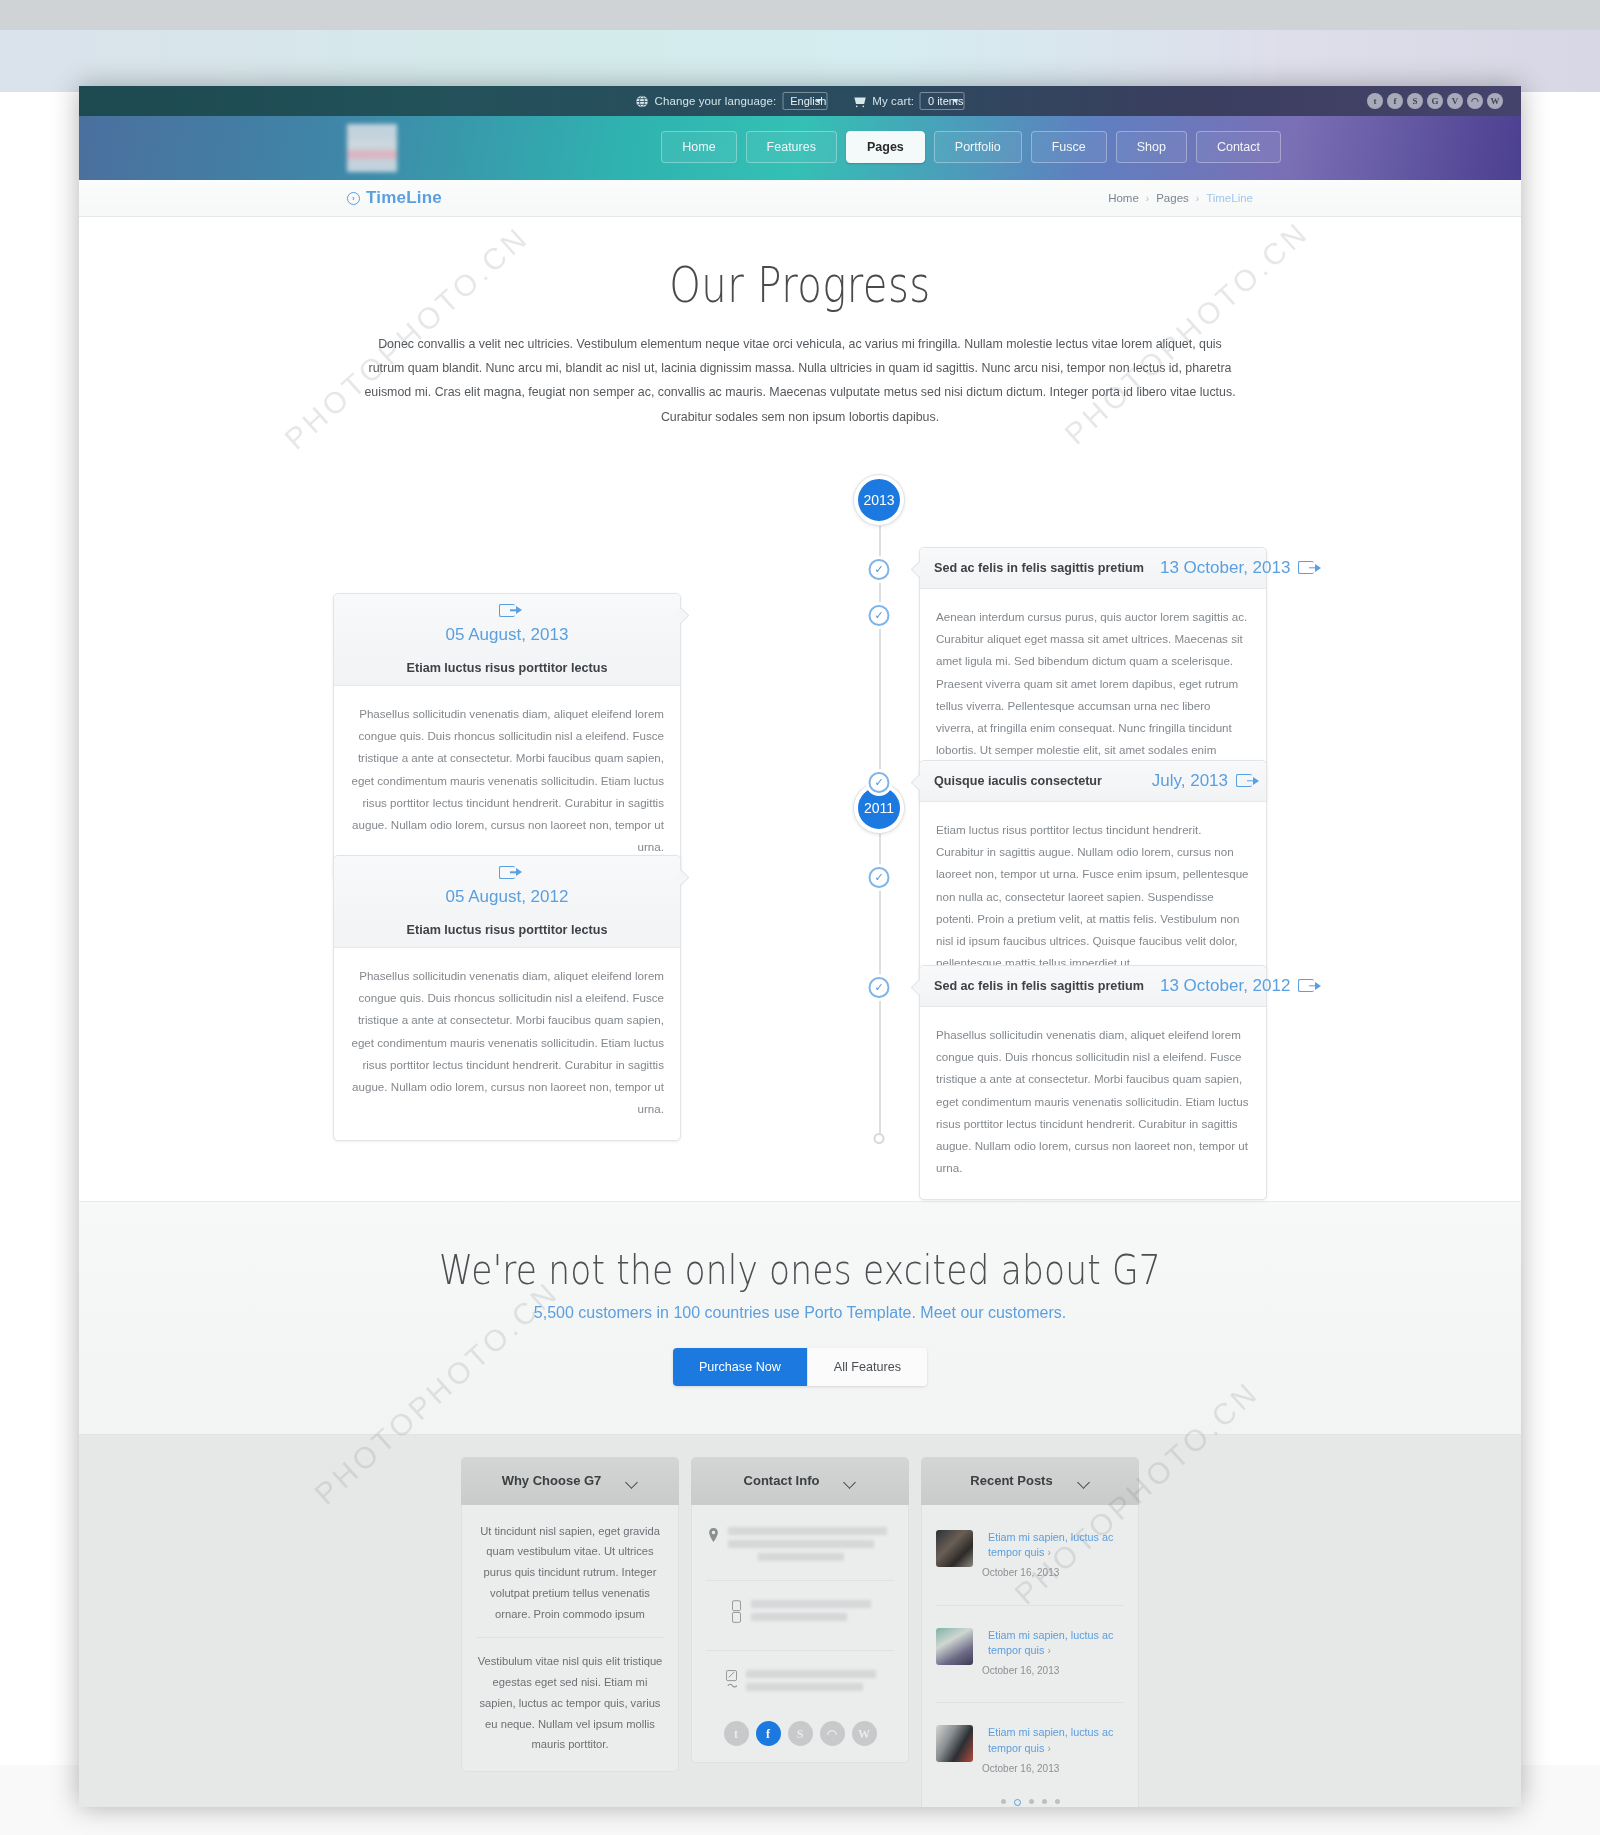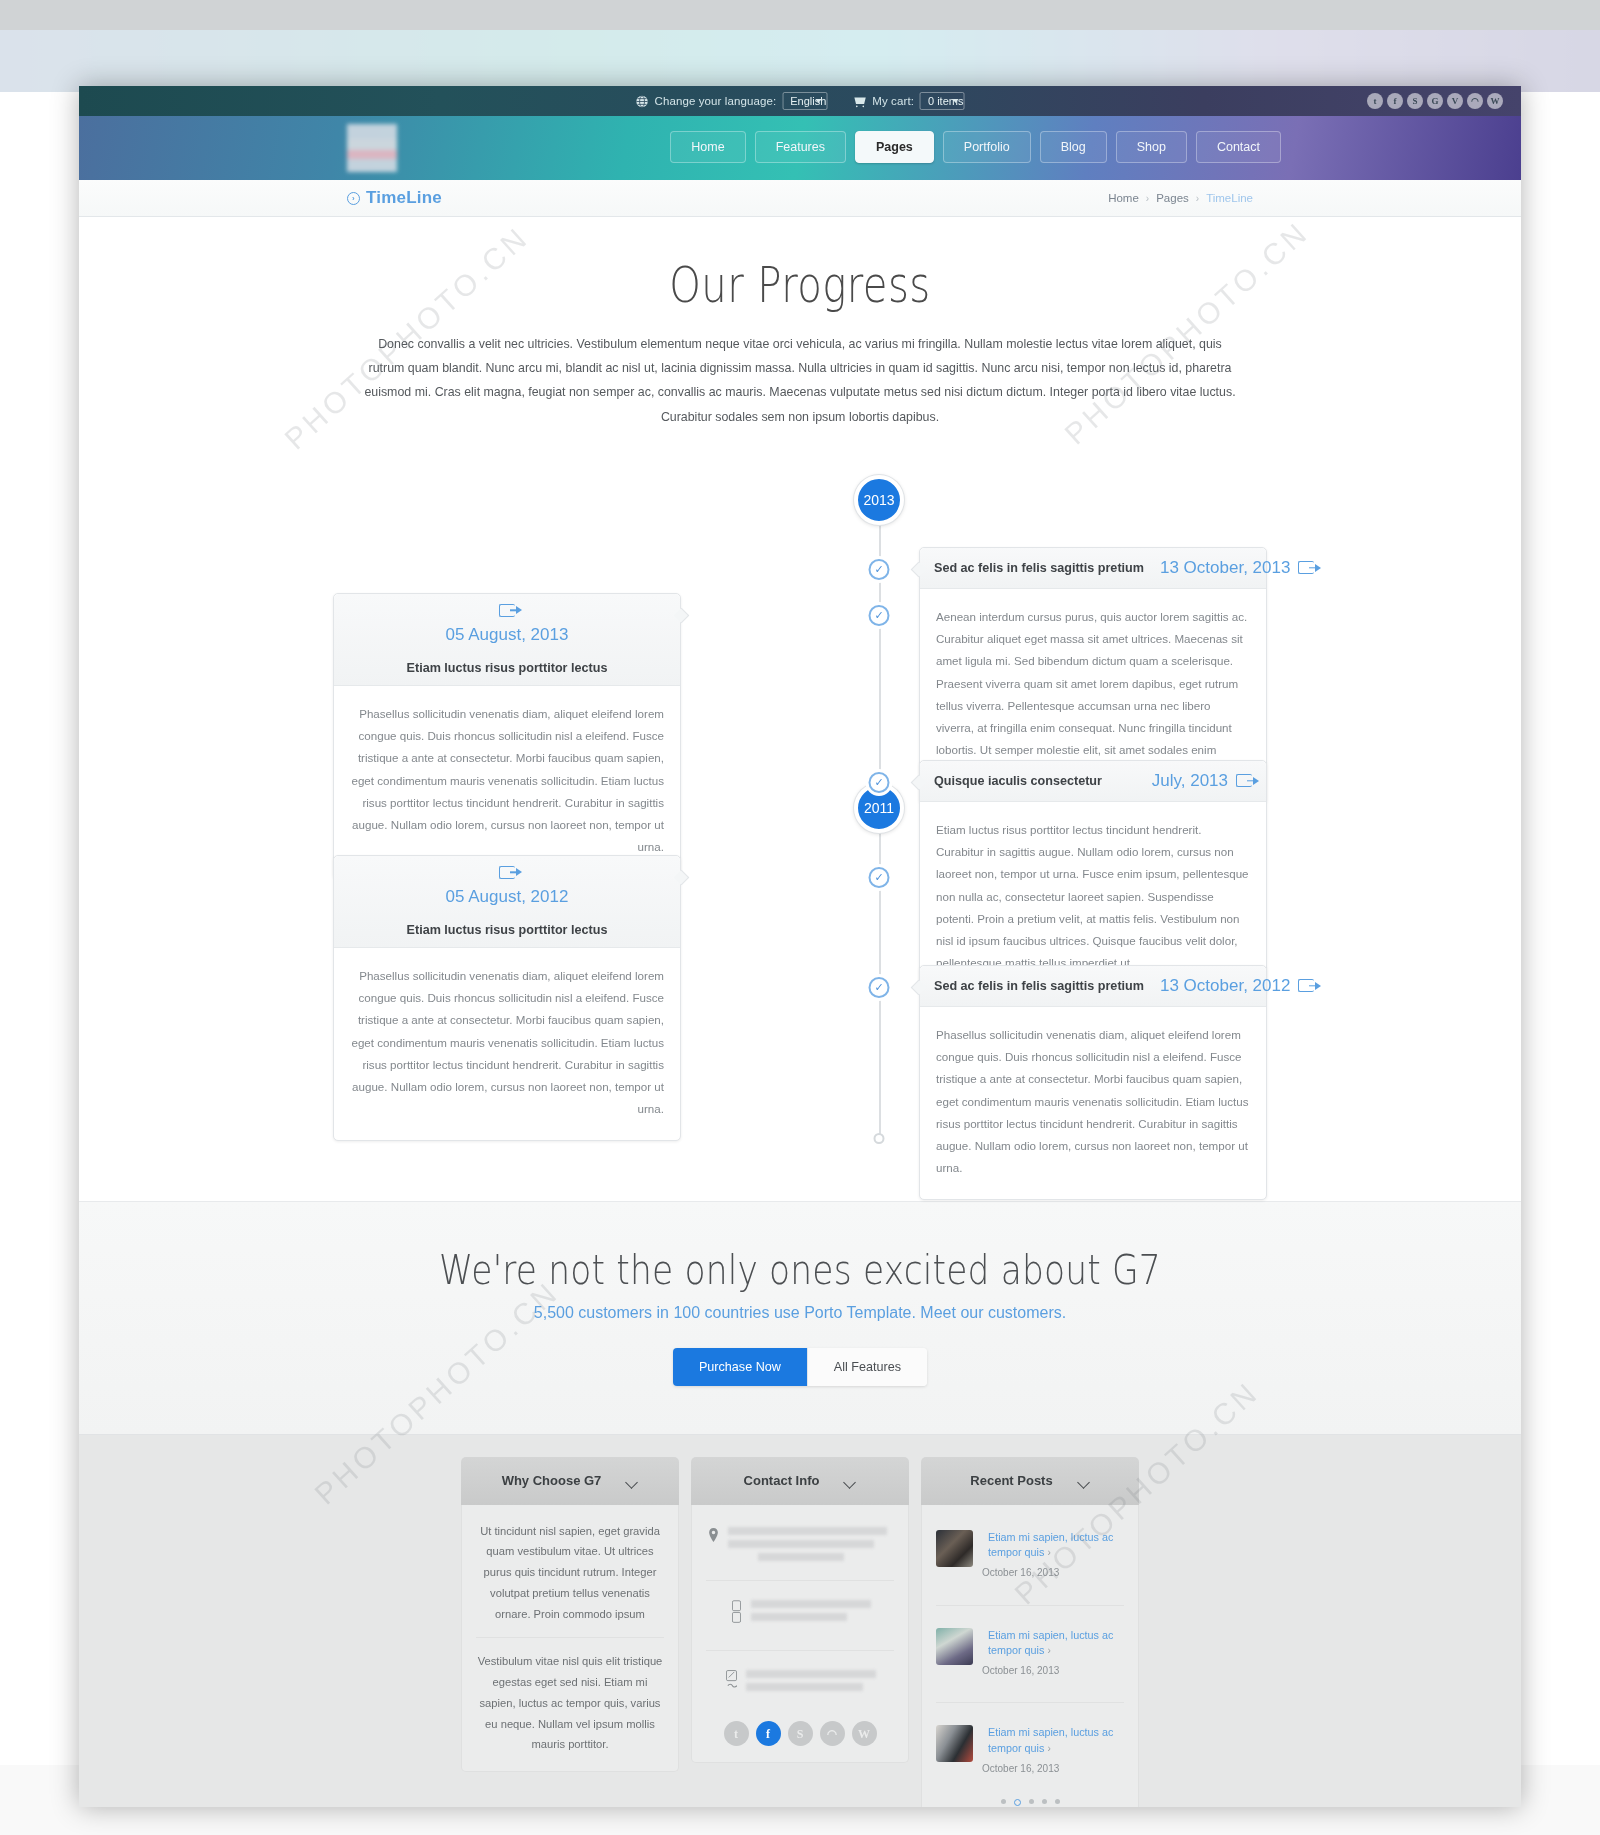--- a/index.html
+++ b/index.html
@@ -395,21 +395,21 @@
       </div>
   </div>
 
   <div class="header">
     <div class="logo"></div>
     <div class="nav" id="main-nav">
         <div class="nav-item">Home</div>
         <div class="nav-item">Features</div>
         <div class="nav-item active">Pages</div>
         <div class="nav-item">Portfolio</div>
-        <div class="nav-item">Blog</div>
+        <div class="nav-item">Fusce</div>
         <div class="nav-item">Shop</div>
         <div class="nav-item">Contact</div>
       </div>
   </div>
 
   <div class="crumbband">
     <div class="crumb-title">
       <span class="circ">›</span>
       <span>TimeLine</span>
     </div>

